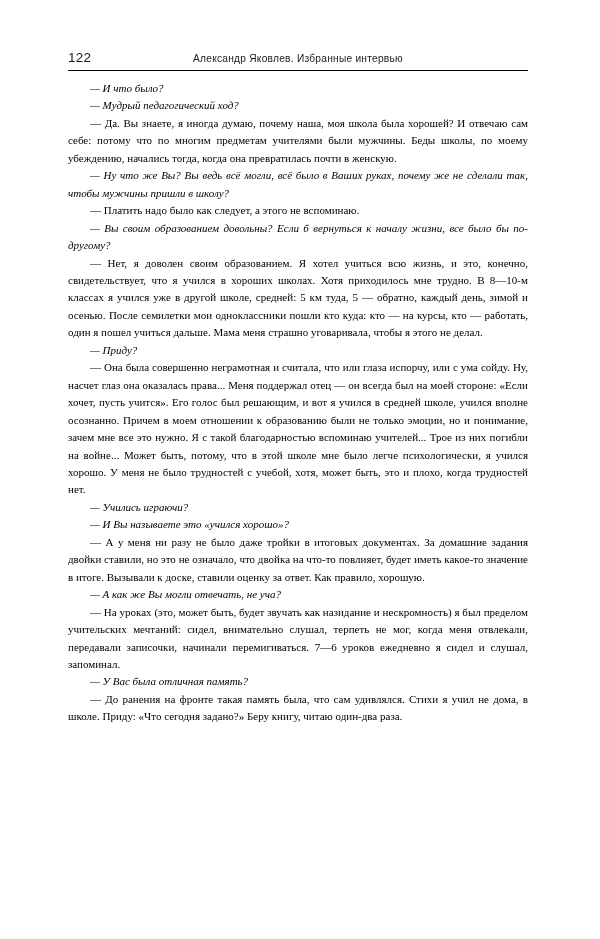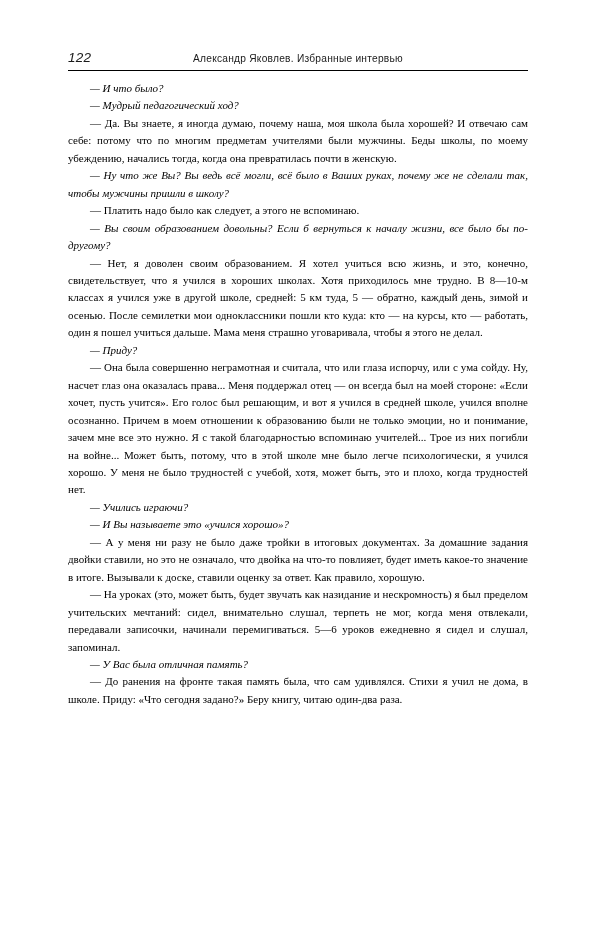--- a/index.html
+++ b/index.html
@@ -35,21 +35,20 @@
   }
   .folio {
     position: absolute;
     left: 0;
     top: 0;
     font-family: "Liberation Sans", "DejaVu Sans", sans-serif;
     font-size: 13.5px;
     letter-spacing: 0.2px;
     color: #1a1a1a;
     line-height: 16px;
-    font-style: italic;
   }
   .running-title {
     position: absolute;
     left: 0;
     right: 0;
     top: 1px;
     text-align: center;
     font-family: "Liberation Sans", "DejaVu Sans", sans-serif;
     font-size: 10.5px;
     letter-spacing: 0.25px;
@@ -110,18 +109,19 @@
       <p class="a">— Да. Вы знаете, я иногда думаю, почему наша, моя школа была хорошей? И отвечаю сам себе: потому что по многим предметам учителями были мужчины. Беды школы, по моему убеждению, начались тогда, когда она превратилась почти в женскую.</p>
       <p class="q">— Ну что же Вы? Вы ведь всё могли, всё было в Ваших руках, почему же не сделали так, чтобы мужчины пришли в школу?</p>
       <p class="a">— Платить надо было как следует, а этого не вспоминаю.</p>
       <p class="q">— Вы своим образованием довольны? Если б вернуться к началу жизни, все было бы по-другому?</p>
       <p class="a">— Нет, я доволен своим образованием. Я хотел учиться всю жизнь, и это, конечно, свидетельствует, что я учился в хороших школах. Хотя приходилось мне трудно. В 8—10-м классах я учился уже в другой школе, средней: 5 км туда, 5 — обратно, каждый день, зимой и осенью. После семилетки мои одноклассники пошли кто куда: кто — на курсы, кто — работать, один я пошел учиться дальше. Мама меня страшно уговаривала, чтобы я этого не делал.</p>
       <p class="q">— Приду?</p>
       <p class="a">— Она была совершенно неграмотная и считала, что или глаза испорчу, или с ума сойду. Ну, насчет глаз она оказалась права... Меня поддержал отец — он всегда был на моей стороне: «Если хочет, пусть учится». Его голос был решающим, и вот я учился в средней школе, учился вполне осознанно. Причем в моем отношении к образованию были не только эмоции, но и понимание, зачем мне все это нужно. Я с такой благодарностью вспоминаю учителей... Трое из них погибли на войне... Может быть, потому, что в этой школе мне было легче психологически, я учился хорошо. У меня не было трудностей с учебой, хотя, может быть, это и плохо, когда трудностей нет.</p>
       <p class="q">— Учились играючи?</p>
       <p class="q">— И Вы называете это «учился хорошо»?</p>
       <p class="a">— А у меня ни разу не было даже тройки в итоговых документах. За домашние задания двойки ставили, но это не означало, что двойка на что-то повлияет, будет иметь какое-то значение в итоге. Вызывали к доске, ставили оценку за ответ. Как правило, хорошую.</p>
-      <p class="a">— На уроках (это, может быть, будет звучать как назидание и нескромность) я был пределом учительских мечтаний: сидел, внимательно слушал, терпеть не мог, когда меня отвлекали, передавали записочки, начинали перемигиваться. 5—6 уроков ежедневно я сидел и слушал, запоминал.</p>
+      <p class="q">— А как же Вы могли отвечать, не уча?</p>
+      <p class="a">— На уроках (это, может быть, будет звучать как назидание и нескромность) я был пределом учительских мечтаний: сидел, внимательно слушал, терпеть не мог, когда меня отвлекали, передавали записочки, начинали перемигиваться. 7—6 уроков ежедневно я сидел и слушал, запоминал.</p>
       <p class="q">— У Вас была отличная память?</p>
       <p class="a">— До ранения на фронте такая память была, что сам удивлялся. Стихи я учил не дома, в школе. Приду: «Что сегодня задано?» Беру книгу, читаю один-два раза.</p>
     </div>
 
 </div>
 
 </body></html>

